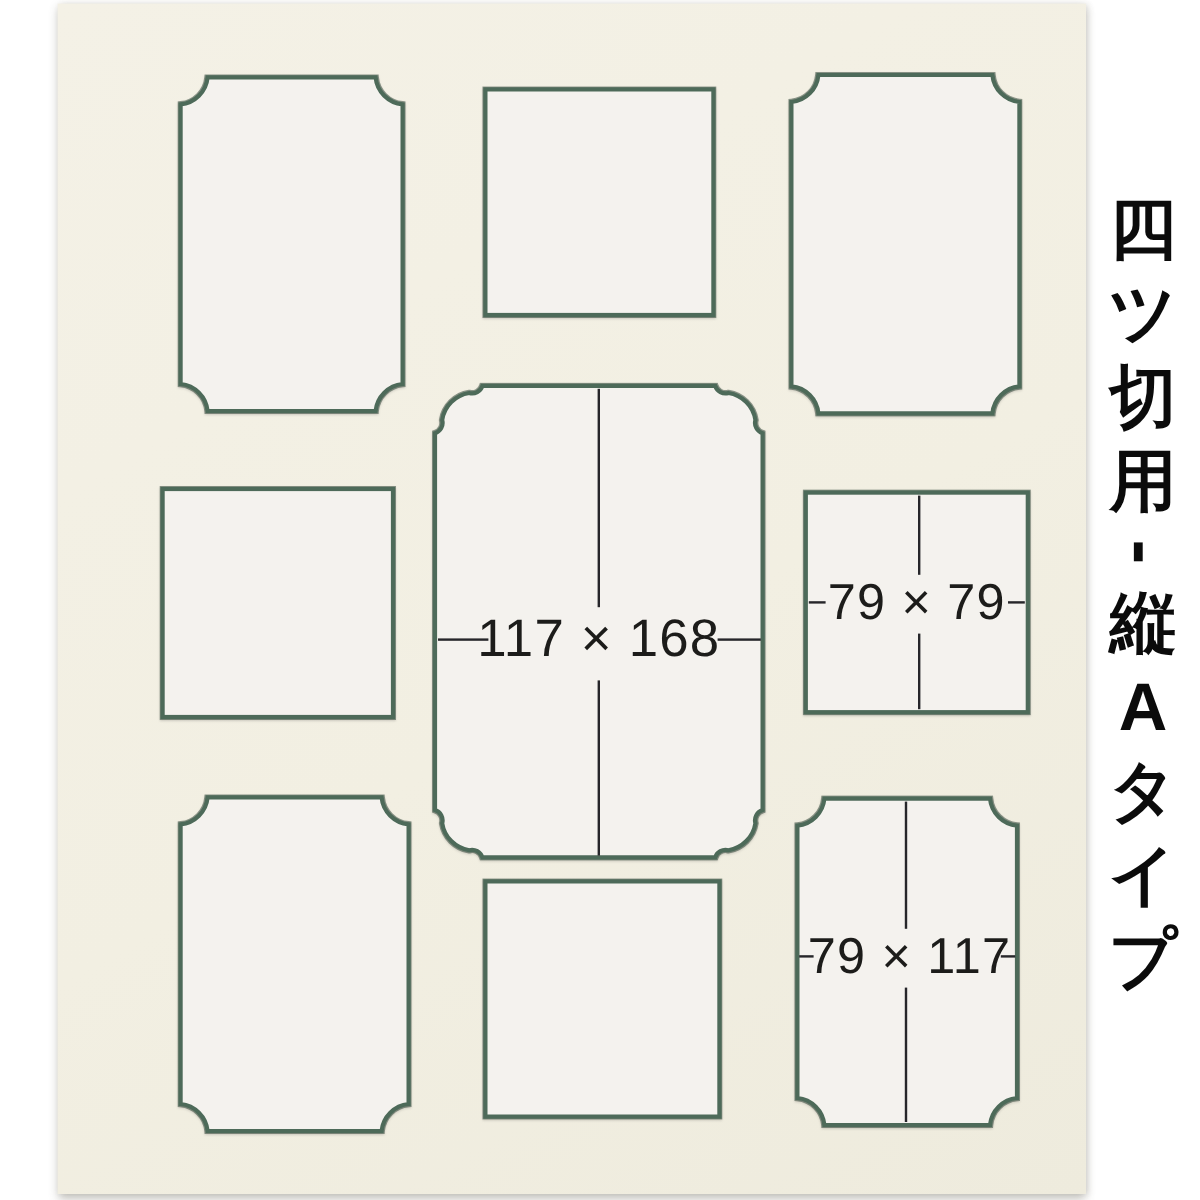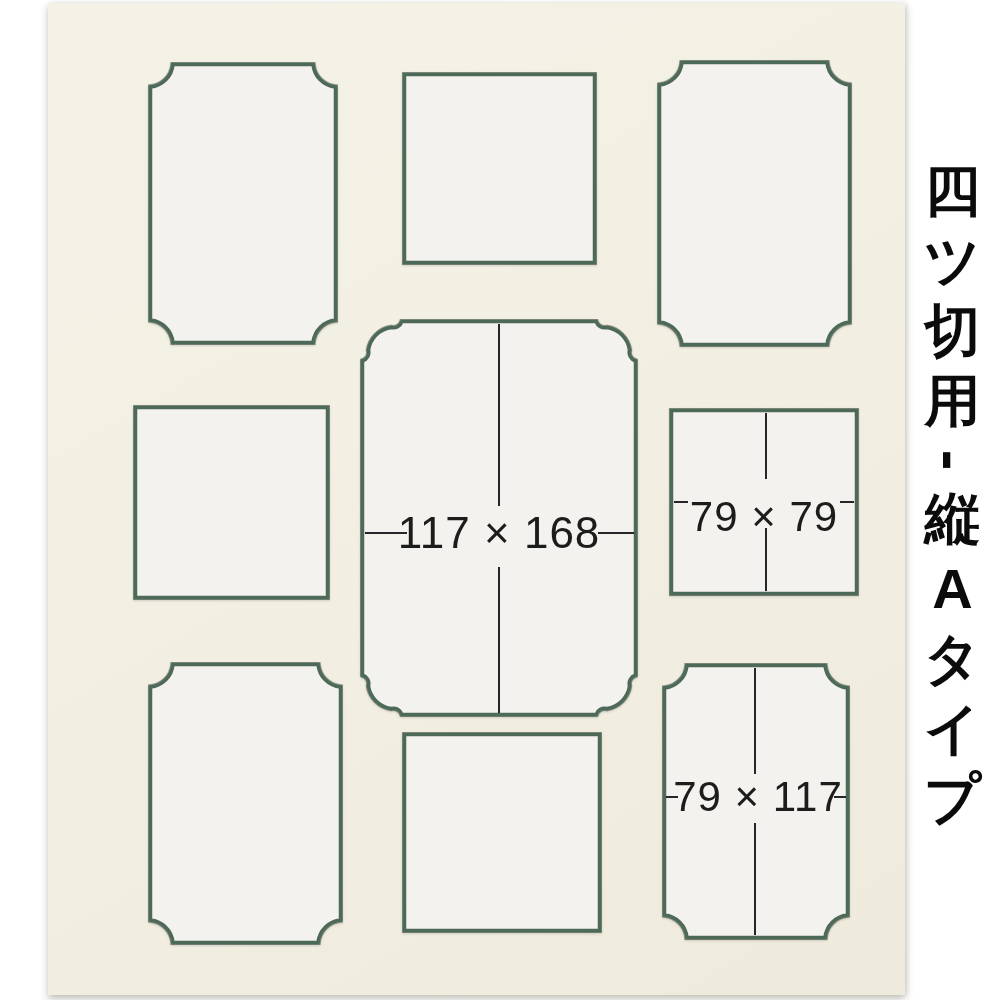--- a/index.html
+++ b/index.html
@@ -104,21 +104,21 @@
 
     <div class="opening" style="left:621px;top:405px;width:190px;height:188px;">
       <svg width="190" height="188" viewBox="0 0 190 188">
         <rect class="rim" x="2.5" y="2.5" width="185" height="183"></rect>
         <rect class="cut" x="2.5" y="2.5" width="185" height="183"></rect>
       </svg>
       <div class="ch v" style="left:96px;top:5px;height:66px;"></div>
       <div class="ch v" style="left:96px;top:120px;height:63px;"></div>
       <div class="ch h" style="left:5px;top:93px;width:14px;"></div>
       <div class="ch h" style="left:171px;top:93px;width:14px;"></div>
-      <div class="size-label" style="top:88px;text-align:center;">79 × 79</div>
+      <div class="size-label" style="top:73px;text-align:center;">79 × 79</div>
     </div>
 
     <div class="opening" style="left:100px;top:659px;width:195px;height:283px;">
       <svg width="195" height="283" viewBox="0 0 195 283">
         <path class="rim" d="M25 2.5 H170 A25 25 0 0 0 192.5 25 V258 A25 25 0 0 0 170 280.5 H25 A25 25 0 0 0 2.5 258 V25 A25 25 0 0 0 25 2.5 Z"></path>
         <path class="cut" d="M25 2.5 H170 A25 25 0 0 0 192.5 25 V258 A25 25 0 0 0 170 280.5 H25 A25 25 0 0 0 2.5 258 V25 A25 25 0 0 0 25 2.5 Z"></path>
       </svg>
     </div>
 
     <div class="opening" style="left:354px;top:729px;width:200px;height:201px;">

